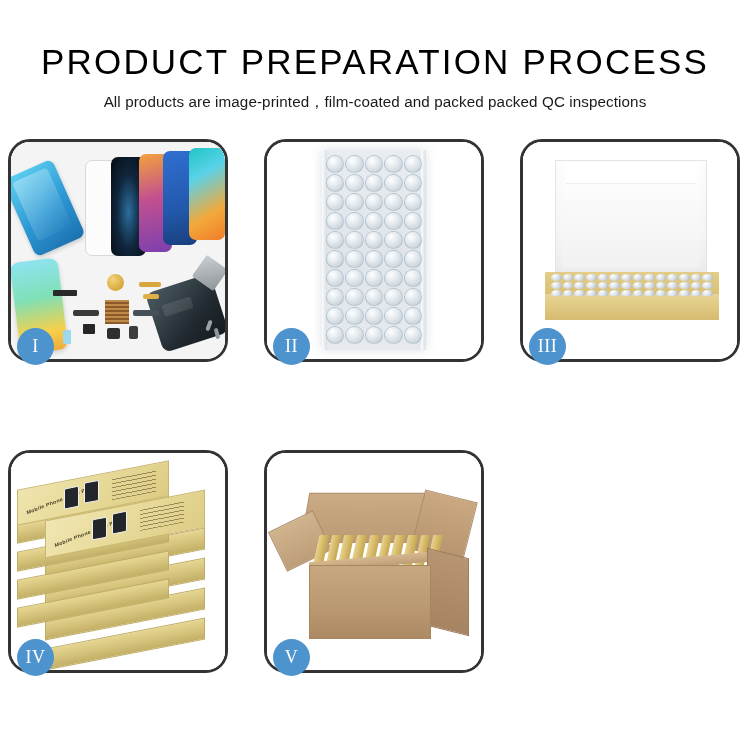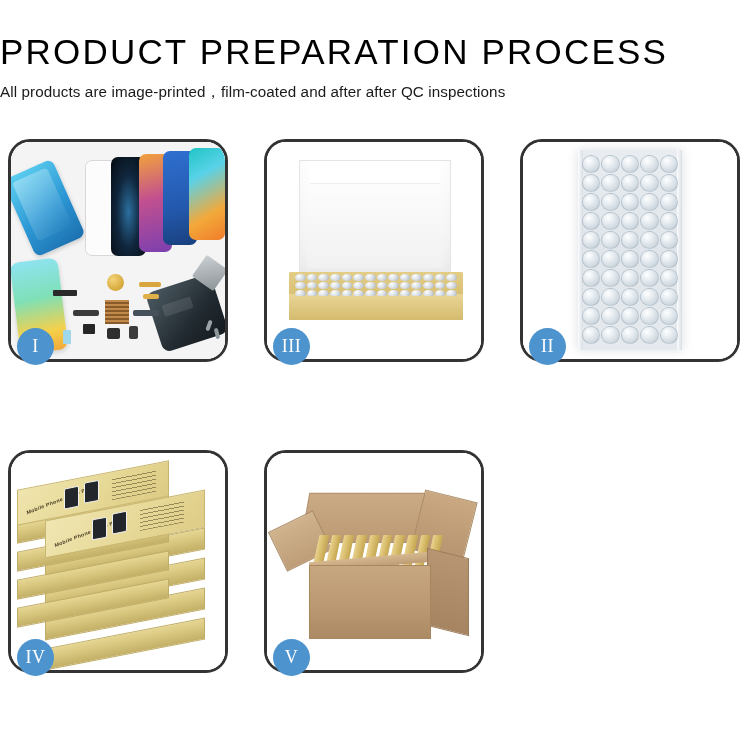--- a/index.html
+++ b/index.html
@@ -14,21 +14,22 @@
 
   .page {
     position: relative;
     width: 750px;
     height: 750px;
     background: #ffffff;
   }
 
   
   .header {
-    padding-top: 34px;
+    padding-top: 44px;
+    text-align: center;
   }
 
   .title {
     font-family: "Liberation Sans", sans-serif;
     font-size: 35px;
     font-weight: 500;
     letter-spacing: 2.2px;
     color: #000000;
     line-height: 1.05;
     white-space: nowrap;
@@ -373,21 +374,21 @@
     transform: skewX(-30deg);
   }
 </style>
 </head>
 <body>
 
 <div class="page">
 
   <div class="header">
     <div class="title">PRODUCT PREPARATION PROCESS</div>
-    <div class="subtitle">All products are image-printed，film-coated and after after QC inspections</div>
+    <div class="subtitle">All products are image-printed，film-coated and packed packed QC inspections</div>
   </div>
 
   <div class="grid">
 
     <div class="card">
       <div class="card-inner">
         <div class="scene-parts">
           <div class="panel p1"></div>
           <div class="panel p2"></div>
           <div class="panel p3"></div>
@@ -410,20 +411,84 @@
           <div class="part screw-a"></div>
           <div class="part screw-b"></div>
           <div class="part tweezer"></div>
         </div>
       </div>
       <div class="badge">I</div>
     </div>
 
     <div class="card">
       <div class="card-inner">
+        <div class="scene-bubble">
+          <div class="bubble-bag">
+            <div class="bag-edge-l"></div>
+            <div class="bag-edge-r"></div>
+            <div class="bubble-sheet" id="bubble-sheet">
+                <div class="bub"></div>
+                <div class="bub"></div>
+                <div class="bub"></div>
+                <div class="bub"></div>
+                <div class="bub"></div>
+                <div class="bub"></div>
+                <div class="bub"></div>
+                <div class="bub"></div>
+                <div class="bub"></div>
+                <div class="bub"></div>
+                <div class="bub"></div>
+                <div class="bub"></div>
+                <div class="bub"></div>
+                <div class="bub"></div>
+                <div class="bub"></div>
+                <div class="bub"></div>
+                <div class="bub"></div>
+                <div class="bub"></div>
+                <div class="bub"></div>
+                <div class="bub"></div>
+                <div class="bub"></div>
+                <div class="bub"></div>
+                <div class="bub"></div>
+                <div class="bub"></div>
+                <div class="bub"></div>
+                <div class="bub"></div>
+                <div class="bub"></div>
+                <div class="bub"></div>
+                <div class="bub"></div>
+                <div class="bub"></div>
+                <div class="bub"></div>
+                <div class="bub"></div>
+                <div class="bub"></div>
+                <div class="bub"></div>
+                <div class="bub"></div>
+                <div class="bub"></div>
+                <div class="bub"></div>
+                <div class="bub"></div>
+                <div class="bub"></div>
+                <div class="bub"></div>
+                <div class="bub"></div>
+                <div class="bub"></div>
+                <div class="bub"></div>
+                <div class="bub"></div>
+                <div class="bub"></div>
+                <div class="bub"></div>
+                <div class="bub"></div>
+                <div class="bub"></div>
+                <div class="bub"></div>
+                <div class="bub"></div>
+              </div>
+          </div>
+        </div>
+      </div>
+      <div class="badge">II</div>
+    </div>
+
+    <div class="card">
+      <div class="card-inner">
         <div class="scene-whitebox">
           <div class="wb-lid"></div>
           <div class="wb-foam"></div>
           <div class="wb-tray"></div>
           <div class="wb-tray-front"></div>
           <div class="wb-fill" id="wb-fill">
               <i></i>
               <i></i>
               <i></i>
               <i></i>
@@ -462,84 +527,20 @@
               <i></i>
               <i></i>
               <i></i>
               <i></i>
               <i></i>
               <i></i>
             </div>
         </div>
       </div>
       <div class="badge">III</div>
-    </div>
-
-    <div class="card">
-      <div class="card-inner">
-        <div class="scene-bubble">
-          <div class="bubble-bag">
-            <div class="bag-edge-l"></div>
-            <div class="bag-edge-r"></div>
-            <div class="bubble-sheet" id="bubble-sheet">
-                <div class="bub"></div>
-                <div class="bub"></div>
-                <div class="bub"></div>
-                <div class="bub"></div>
-                <div class="bub"></div>
-                <div class="bub"></div>
-                <div class="bub"></div>
-                <div class="bub"></div>
-                <div class="bub"></div>
-                <div class="bub"></div>
-                <div class="bub"></div>
-                <div class="bub"></div>
-                <div class="bub"></div>
-                <div class="bub"></div>
-                <div class="bub"></div>
-                <div class="bub"></div>
-                <div class="bub"></div>
-                <div class="bub"></div>
-                <div class="bub"></div>
-                <div class="bub"></div>
-                <div class="bub"></div>
-                <div class="bub"></div>
-                <div class="bub"></div>
-                <div class="bub"></div>
-                <div class="bub"></div>
-                <div class="bub"></div>
-                <div class="bub"></div>
-                <div class="bub"></div>
-                <div class="bub"></div>
-                <div class="bub"></div>
-                <div class="bub"></div>
-                <div class="bub"></div>
-                <div class="bub"></div>
-                <div class="bub"></div>
-                <div class="bub"></div>
-                <div class="bub"></div>
-                <div class="bub"></div>
-                <div class="bub"></div>
-                <div class="bub"></div>
-                <div class="bub"></div>
-                <div class="bub"></div>
-                <div class="bub"></div>
-                <div class="bub"></div>
-                <div class="bub"></div>
-                <div class="bub"></div>
-                <div class="bub"></div>
-                <div class="bub"></div>
-                <div class="bub"></div>
-                <div class="bub"></div>
-                <div class="bub"></div>
-              </div>
-          </div>
-        </div>
-      </div>
-      <div class="badge">II</div>
     </div>
 
     <div class="card">
       <div class="card-inner">
         <div class="scene-stack">
           <div class="sb sb-side sb-s4"></div>
           <div class="sb sb-side sb-s3"></div>
           <div class="sb sb-side sb-s2"></div>
           <div class="sb sb-side sb-s1"></div>
           <div class="sb sb-side sb-r4"></div>

